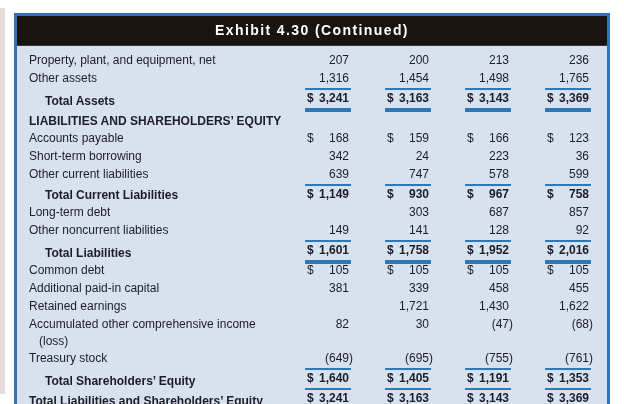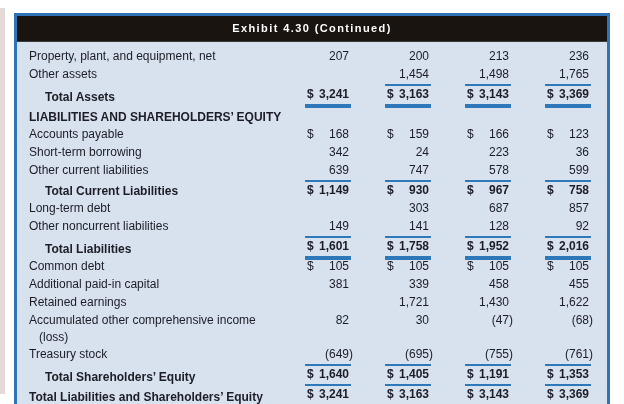--- a/index.html
+++ b/index.html
@@ -26,21 +26,21 @@
     left: 14px; top: 13px;
     width: 596px;
     box-sizing: border-box;
     border: 3px solid var(--border-color, #2e74b7);
     background: var(--body-bg, #d8e1ee);
   }
   .exhibit-header {
     background: var(--header-bg, #1a1410);
     color: var(--header-fg, #ffffff);
     font-weight: bold;
-    font-size: 11px;
+    font-size: 14px;
     letter-spacing: 1.4px;
     text-align: center;
     padding: 6px 0 7px 0;
     border-bottom: 1px solid #3a3a3a;
   }
   .exhibit-body {
     padding: 6px 10px 9px 12px;
   }
   .row {
     display: flex;
@@ -125,20 +125,26 @@
               <span class="cur"></span>
               <span class="val">236</span>
             </span>
           </div>
         </div>
         <div class="row">
           <div class="label">Other assets</div>
           <div class="cell">
             <span class="amt u1">
               <span class="cur"></span>
+              <span class="val">1,316</span>
+            </span>
+          </div>
+          <div class="cell">
+            <span class="amt u1">
+              <span class="cur"></span>
               <span class="val">1,454</span>
             </span>
           </div>
           <div class="cell">
             <span class="amt u1">
               <span class="cur"></span>
               <span class="val">1,498</span>
             </span>
           </div>
           <div class="cell">

